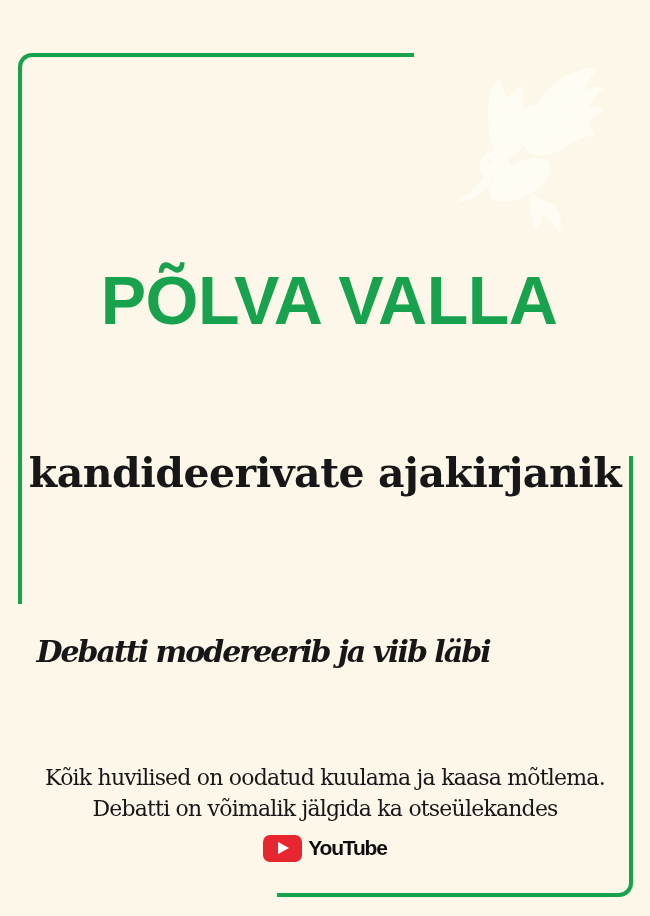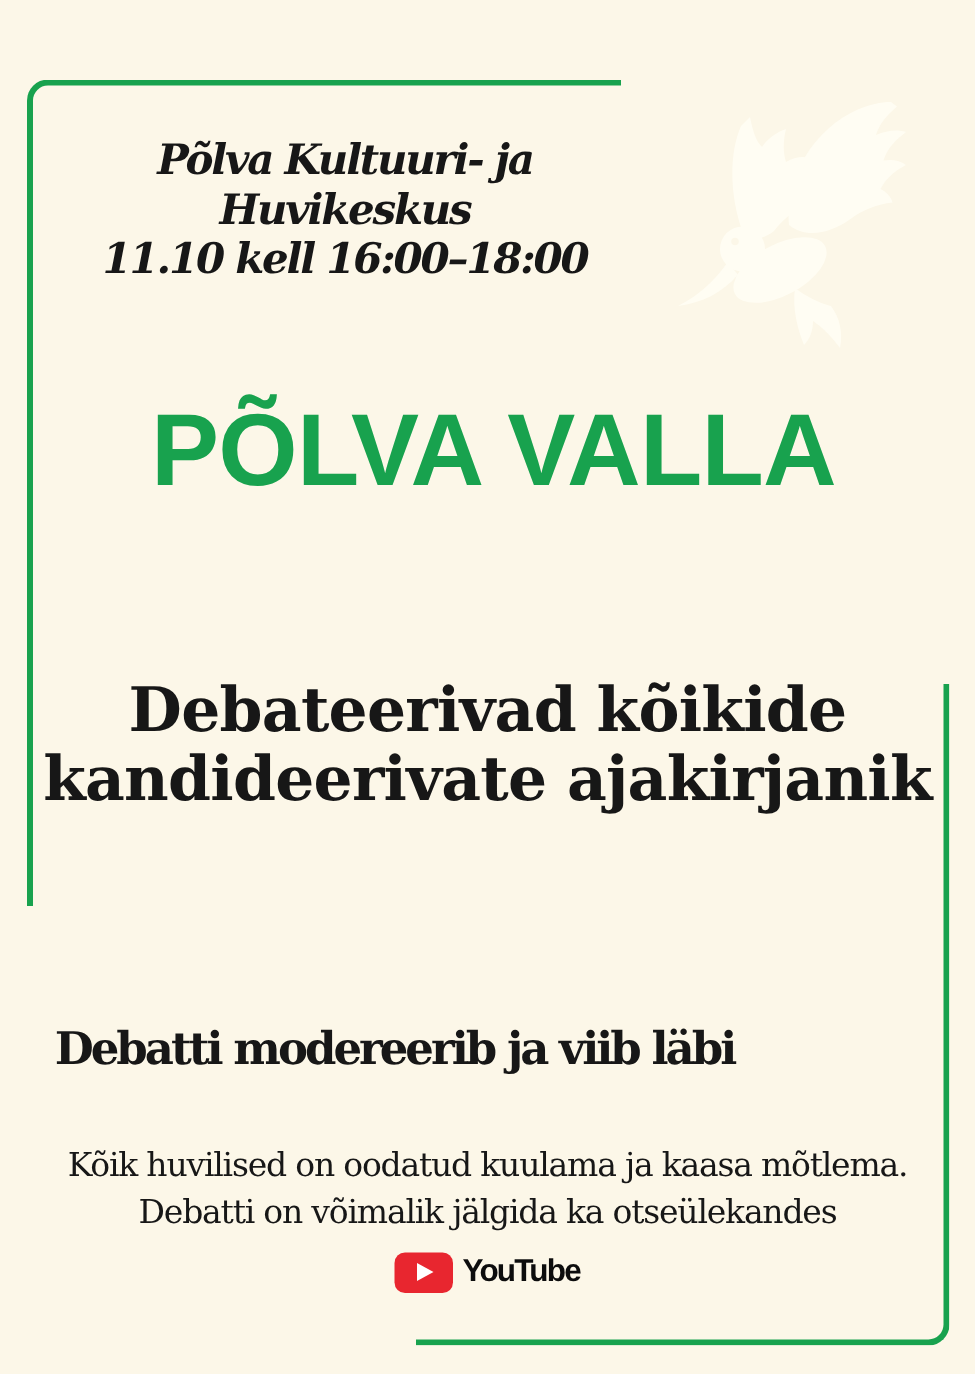--- a/index.html
+++ b/index.html
@@ -50,23 +50,23 @@
   .title .line{display:block;}
   
   .subtitle{
     position:absolute;left:0;top:450px;width:650px;
     text-align:center;
     font-weight:bold;
     font-size:41px;line-height:46px;letter-spacing:-0.5px;
   }
   
   .moderator{
-    position:absolute;left:0;top:680px;width:526px;
+    position:absolute;left:0;top:632px;width:526px;
     text-align:center;
-    font-weight:bold;
+    font-weight:bold;font-style:italic;
     font-size:30px;line-height:39px;letter-spacing:-2px;
   }
   
   .footer{
     position:absolute;left:0;top:762px;width:650px;
     text-align:center;
     font-size:22px;line-height:31px;letter-spacing:-0.8px;
   }
   
   .yt{
@@ -95,24 +95,20 @@
   }
 </style>
 </head>
 <body>
 
 <div class="poster">
 
   <div class="frame-tl"></div>
   <div class="frame-br"></div>
 
-  <div class="header">
-    <div>Põlva Kultuuri- ja Huvikeskus</div>
-    <div>11.10 kell 16:00–18:00</div>
-  </div>
 
   <svg class="bird" viewBox="0 0 200 180" xmlns="http://www.w3.org/2000/svg">
     <g fill="#fffdf3">
 
       <path d="M88,88 C86,64 96,40 114,24 C126,13 142,6 156,6 L160,9
                C153,15 148,21 146,28 C153,25 160,24 166,26
                C158,32 153,38 151,45 C157,44 162,45 166,48
                C158,52 152,58 149,64 C153,66 156,69 157,73
                C147,74 137,78 129,84 C115,94 99,97 88,88 Z"></path>
 
@@ -134,21 +130,20 @@
     </g>
 
     <circle cx="52" cy="99" r="2.5" fill="#fcf7e8"></circle>
   </svg>
 
   <h1 class="title">
     <span class="line">PÕLVA VALLA</span>
   </h1>
 
   <div class="subtitle">
-    <div>Debateerivad kõikide</div>
     <div>kandideerivate ajakirjanik</div>
   </div>
 
   <div class="moderator">
     <div>Debatti modereerib ja viib läbi</div>
   </div>
 
   <div class="footer">
     <div>Kõik huvilised on oodatud kuulama ja kaasa mõtlema.</div>
     <div>Debatti on võimalik jälgida ka otseülekandes</div>

